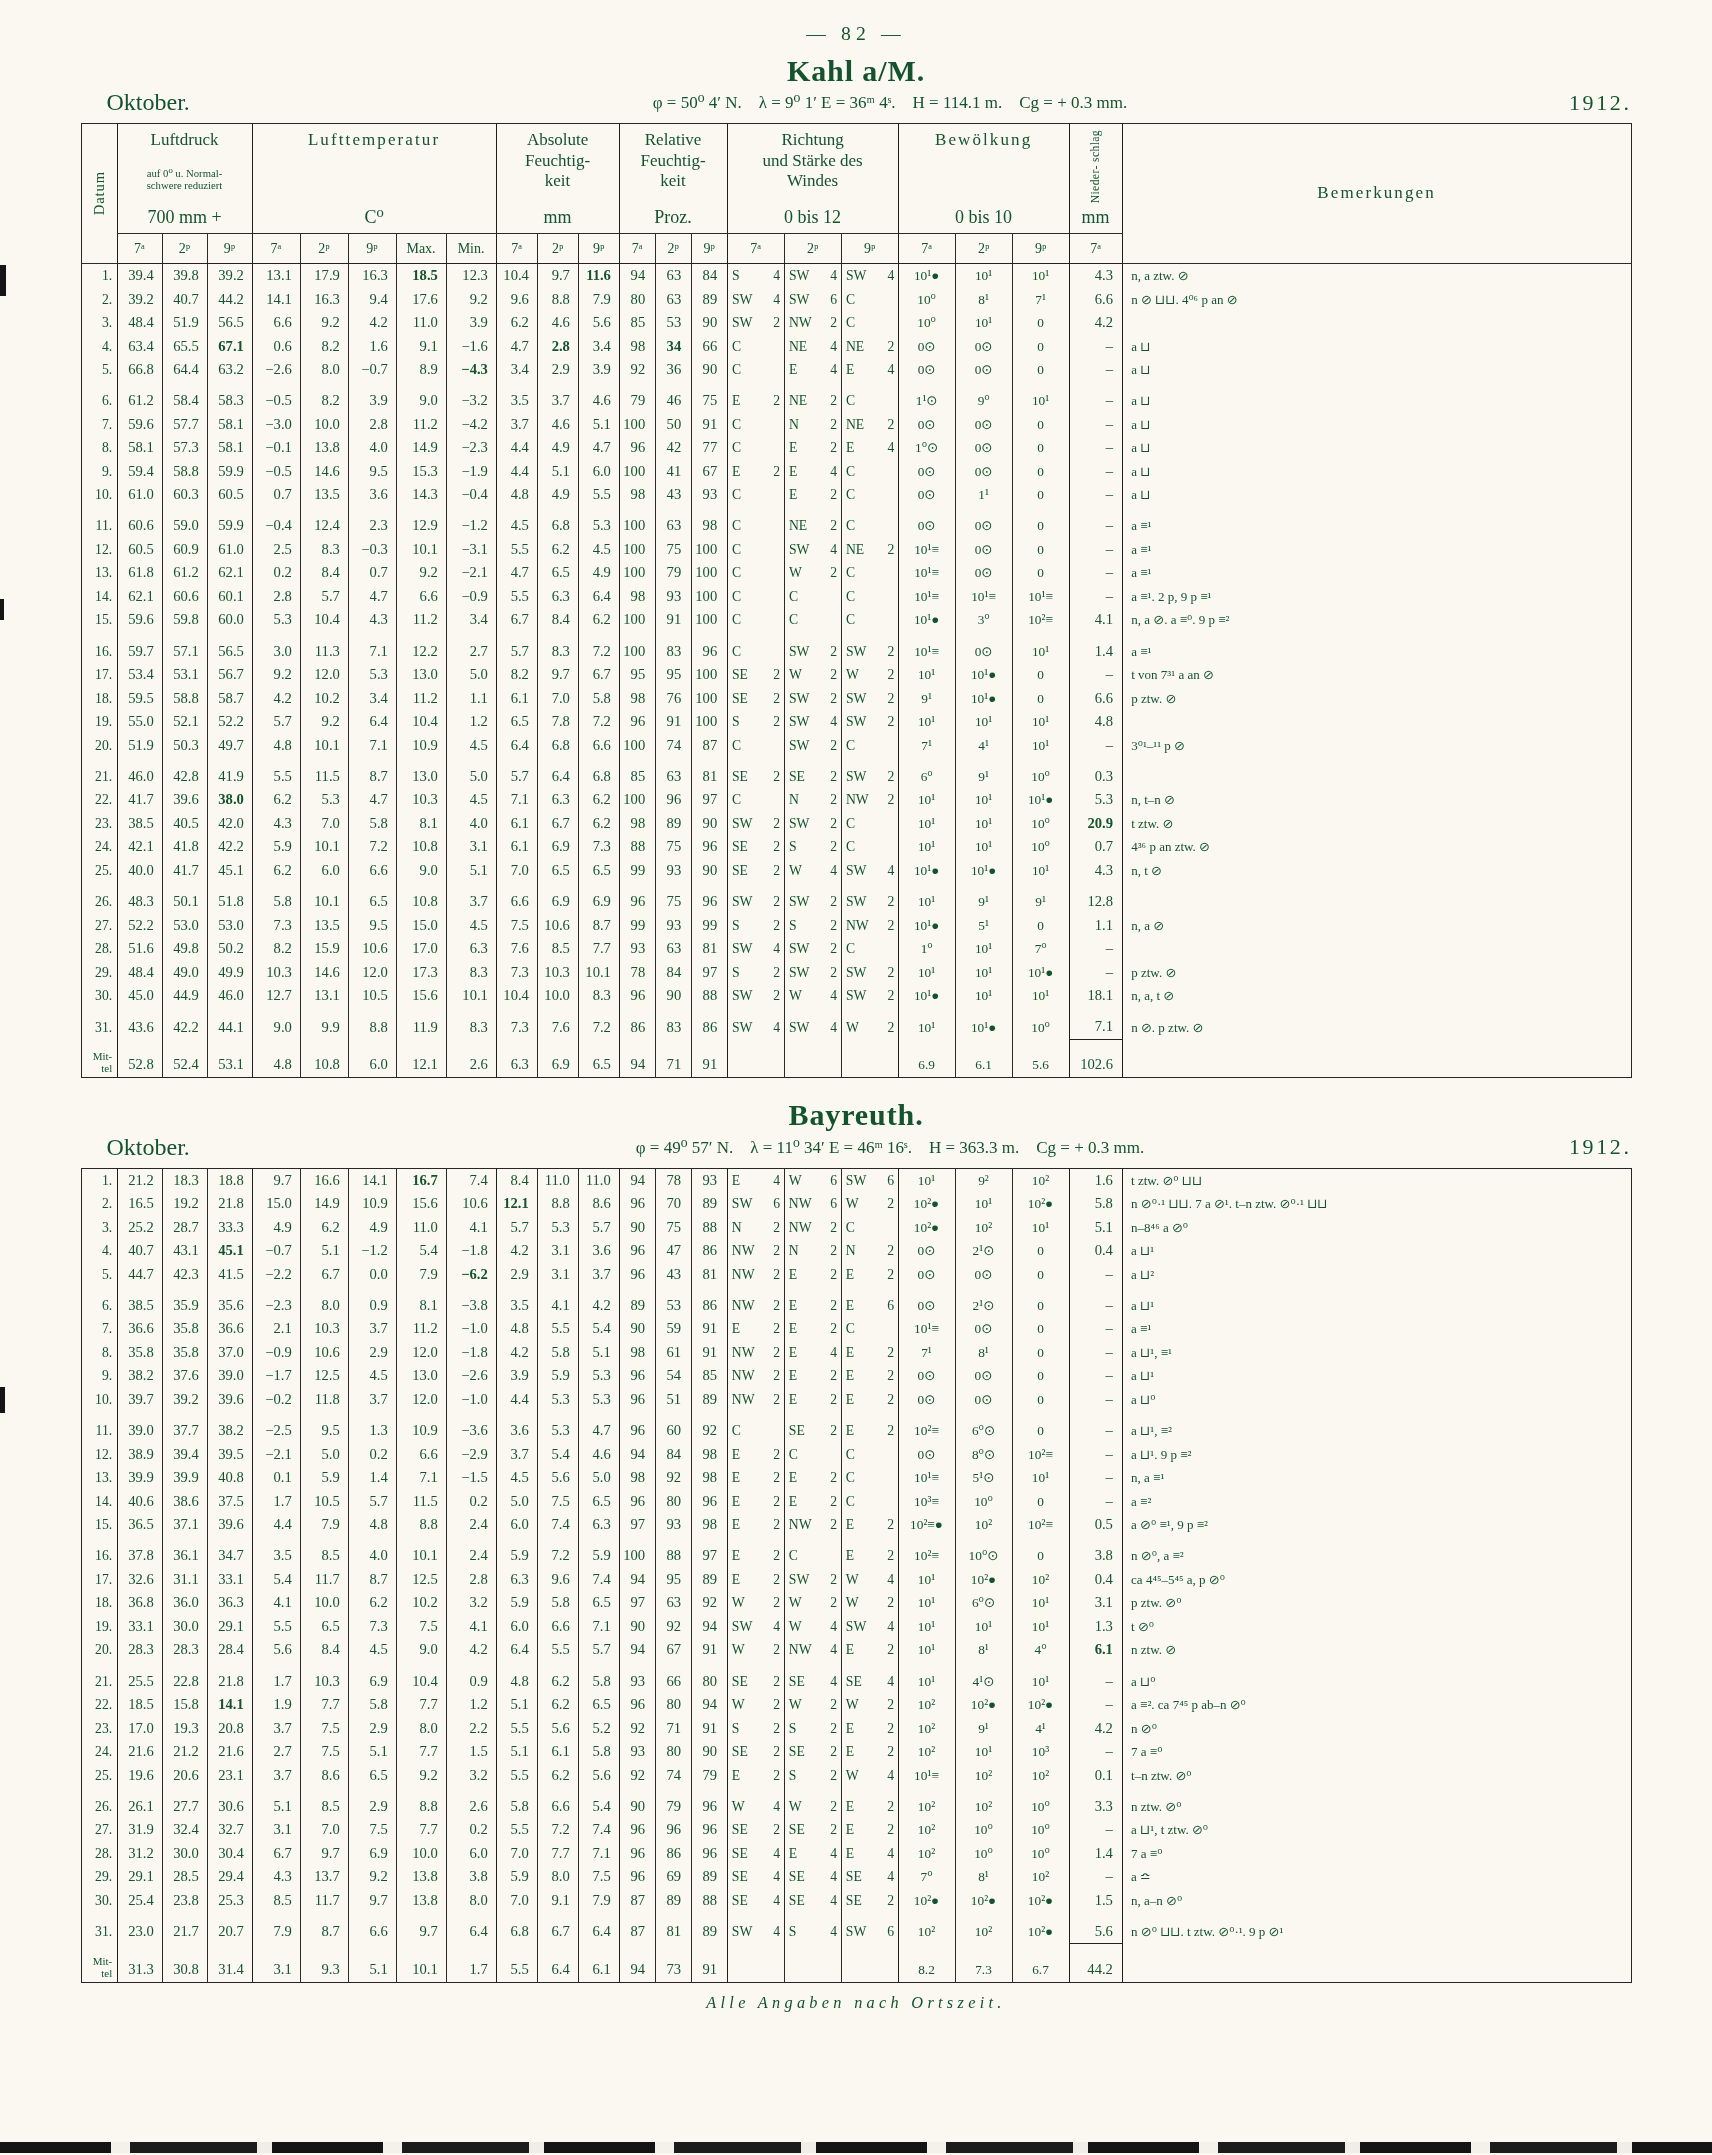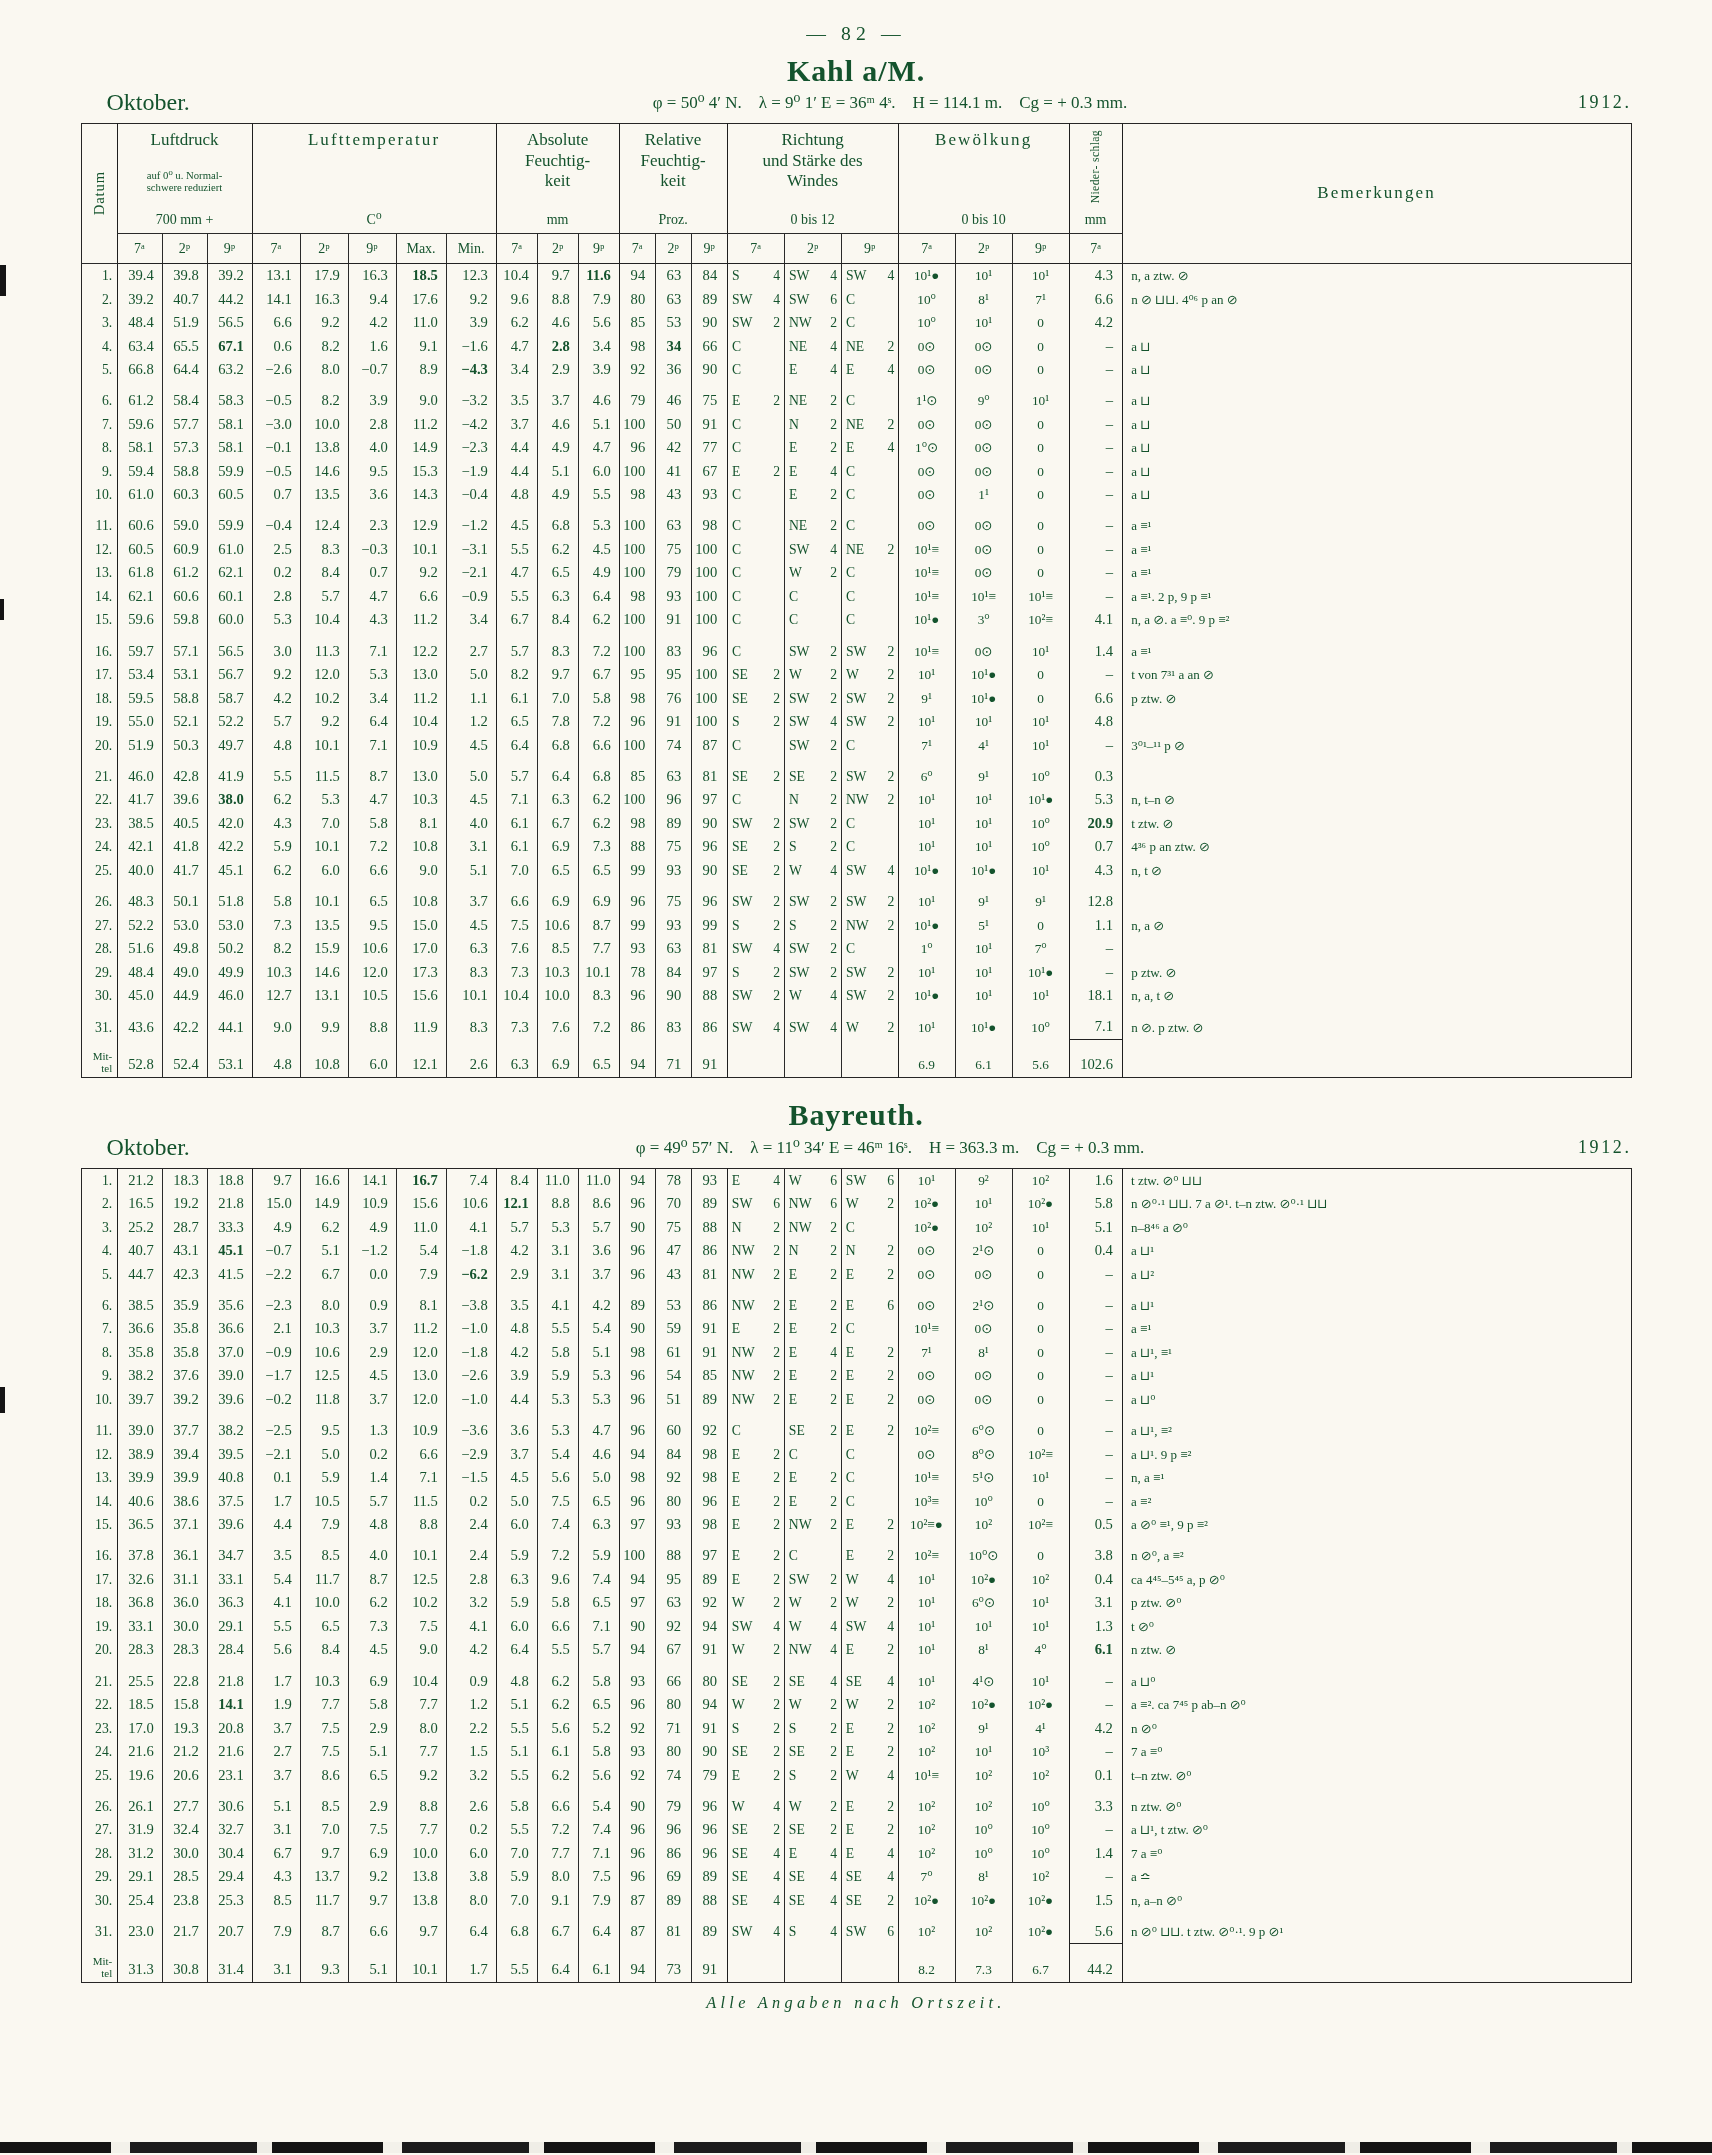--- a/index.html
+++ b/index.html
@@ -8,21 +8,21 @@
   .page {
     position: relative; width: 1712px; height: 2156px;
     background: #faf8f1; color: #14532d; overflow: hidden;
     padding-top: 22px;
   }
   .page-number { text-align: center; font-size: 19.7px; letter-spacing: 5.1px; }
   .station-title { text-align: center; font-weight: bold; font-size: 30px; letter-spacing: 0.9px; margin-top: 8.6px; }
   .meta-line { width: 1551px; margin: 1.7px auto 6.8px auto; display: flex; align-items: center; }
   .month { font-size: 24px; width: 214px; padding-left: 26px; }
   .coords { flex: 1; text-align: center; font-size: 17px; white-space: pre; }
-  .year { width: 146px; text-align: right; font-size: 18px; letter-spacing: 2.6px; }
+  .year { width: 146px; text-align: right; font-size: 22px; letter-spacing: 2.6px; }
 
   table.obs-table {
     width: 1551px; margin: 0 auto; border-collapse: collapse; table-layout: fixed;
     border: 1.7px solid #262626;
   }
   col.w-datum { width: 36px; } col.w-druck { width: 45px; }
   col.w-temp { width: 48px; } col.w-maxmin { width: 50px; }
   col.w-abs { width: 41px; } col.w-rel { width: 36px; }
   col.w-wd { width: 38px; } col.w-ws { width: 19px; }
   col.w-bw { width: 57px; } col.w-nied { width: 53px; } col.w-bem { width: auto; }
@@ -35,21 +35,21 @@
   tr.h-top { height: 110px; }
   tr.h-top th { border-bottom: 0.9px solid #2a2a2a; }
   tr.h-sub { height: 30px; }
   tr.h-sub th { font-size: 14px; border-bottom: 1.4px solid #222; margin-top: 29px; }
   .h-group { vertical-align: top; }
   .h-group > div { width: 100%; }
   .g-stack { display: flex; flex-direction: column; justify-content: space-between; height: 108px; padding: 6px 1.7px 4.3px 1.7px; }
   .g-title { font-size: 17px; white-space: pre-line; line-height: 20.5px; }
   .sp2 { letter-spacing: 2.1px; }
   .g-small { font-size: 10.7px; white-space: pre-line; line-height: 12px; }
-  .g-unit { font-size: 14px; }
+  .g-unit { font-size: 18px; }
   .vtext { writing-mode: vertical-rl; transform: rotate(180deg); margin: 0 auto; font-size: 14.6px; letter-spacing: 0.9px; }
   .h-nied .vtext { font-size: 11.6px; line-height: 12px; letter-spacing: 0.4px; }
   .h-nied .g-stack { align-items: center; }
   .h-bem { vertical-align: middle; }
 
   tbody td { font-size: 14.6px; line-height: 23.5px; height: 23.5px; vertical-align: bottom; white-space: nowrap; overflow: hidden; }
   tr.group-gap td { padding-top: 7.7px; }
   tr.row-mittel td { padding-top: 11px; }
   tr.row-mittel .c-nied { border-top: 1.2px solid #222; }
   tr.row-mittel .c-datum { font-size: 11px; line-height: 12px; padding-bottom: 2.6px; }

